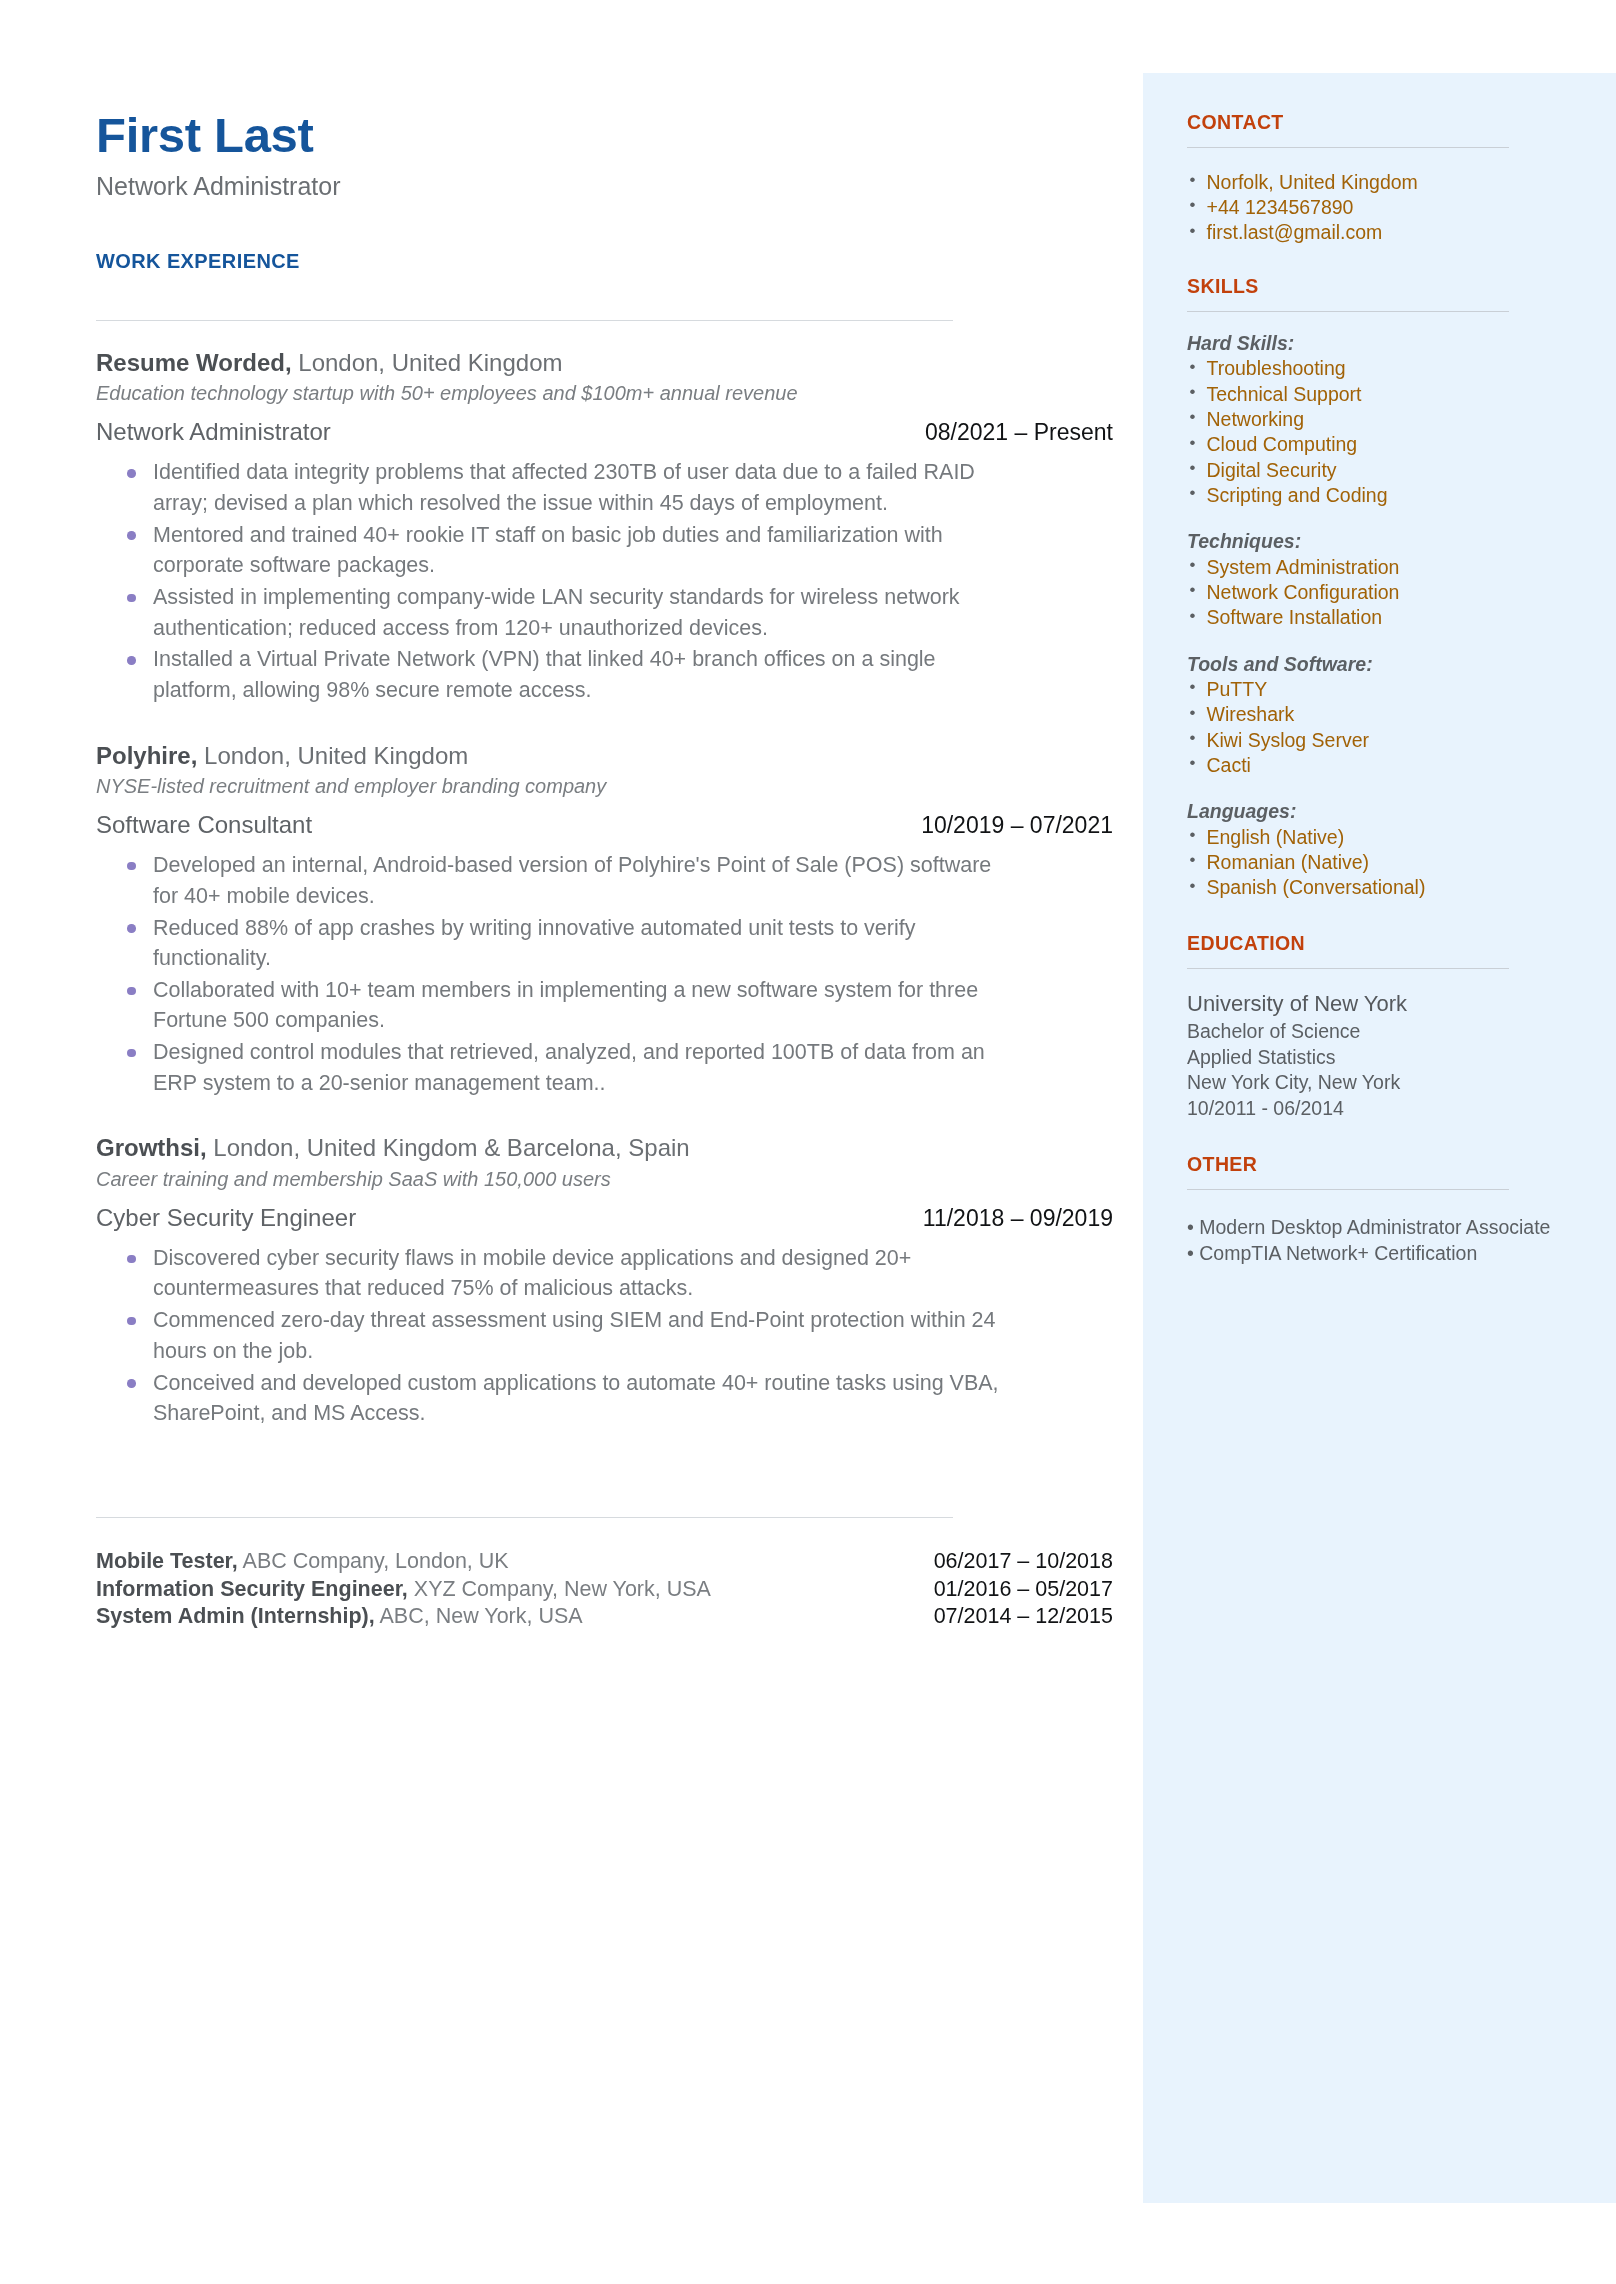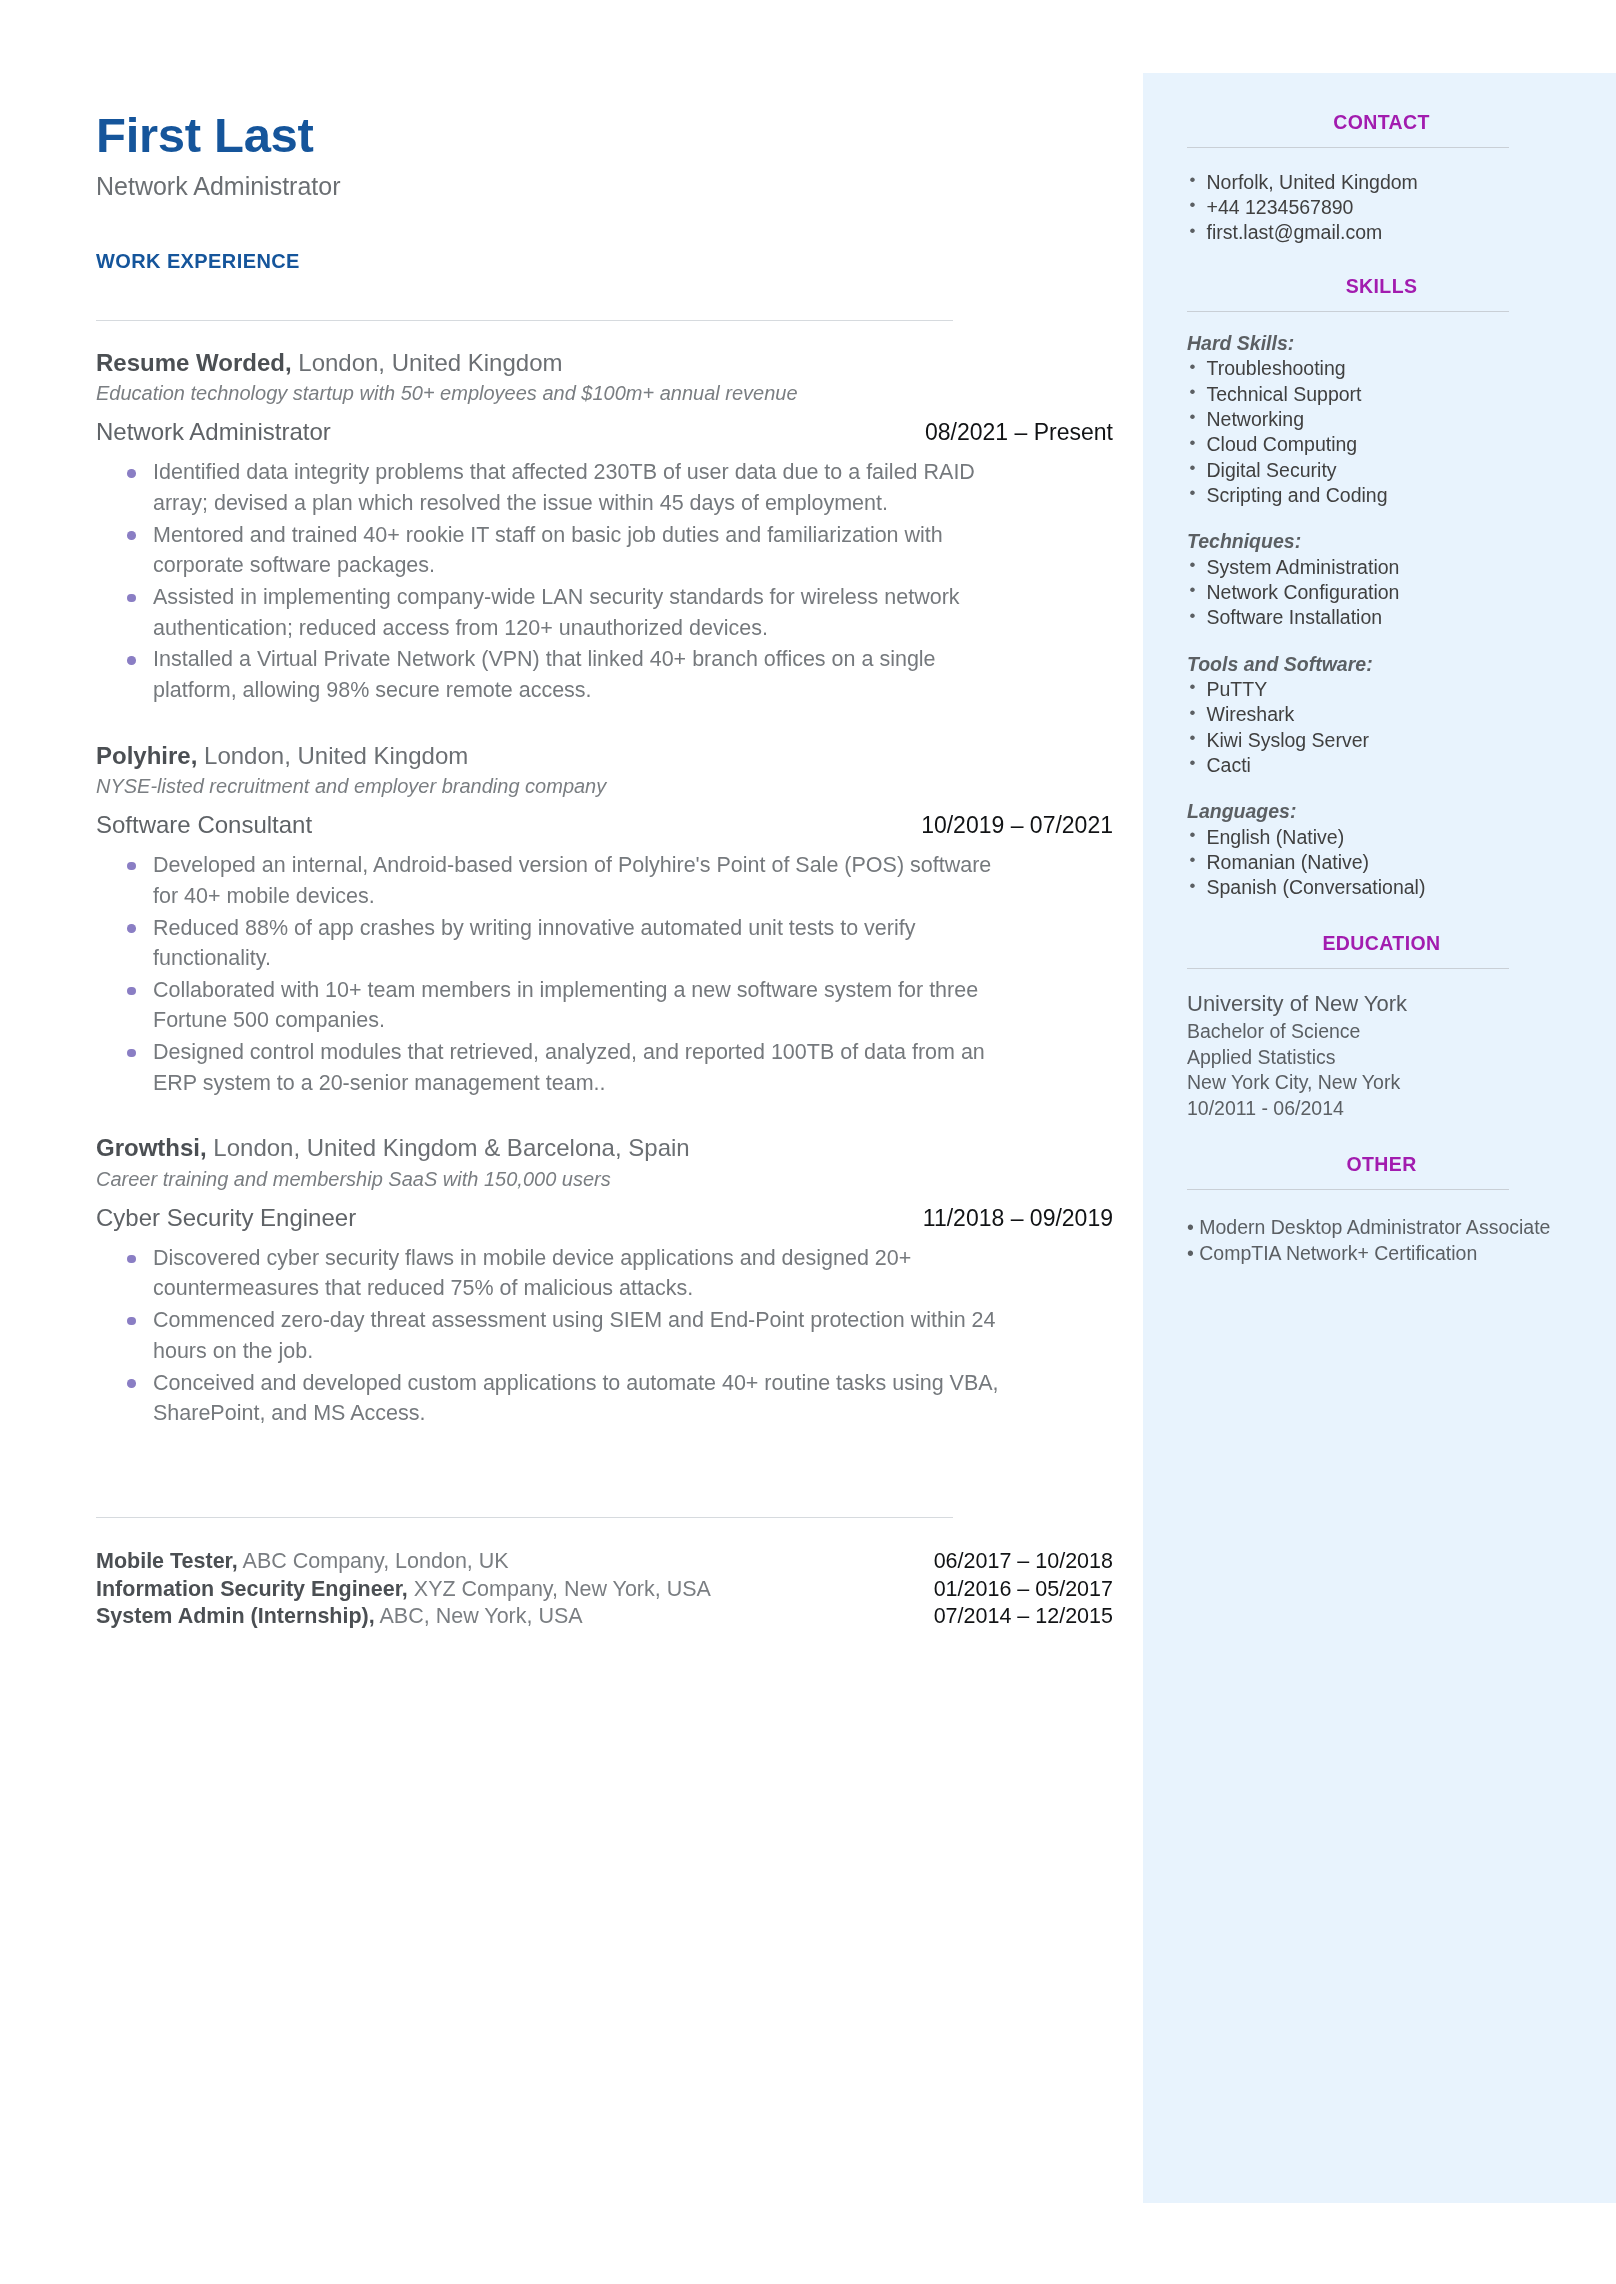--- a/index.html
+++ b/index.html
@@ -27,44 +27,43 @@
     left: 1143px;
     top: 73px;
     width: 473px;
     height: 2130px;
     background: #e8f3fd;
     box-sizing: border-box;
     padding: 0 40px 0 44px;
   }
 
   .side-heading {
-    color: #a21caf;
+    color: #c2410c;
     font-weight: bold;
     font-size: 19.5px;
     letter-spacing: 0.4px;
     margin: 0;
-    text-align: center;
   }
 
   .side-rule {
     height: 0.7px;
     background: #c9cfd6;
     width: 322px;
     margin: 13px 0 0 0;
   }
 
   .side-list {
     list-style: none;
     margin: 0;
     padding: 0;
   }
   .side-list li {
     position: relative;
     padding-left: 19.5px;
-    color: #404040;
+    color: #a16207;
     font-size: 19.5px;
     line-height: 1.30;
     font-weight: 300;
   }
   .side-list li:before {
     content: "\2022";
     position: absolute;
     left: 2.6px;
     top: -0.7px;
     font-size: 17px;

